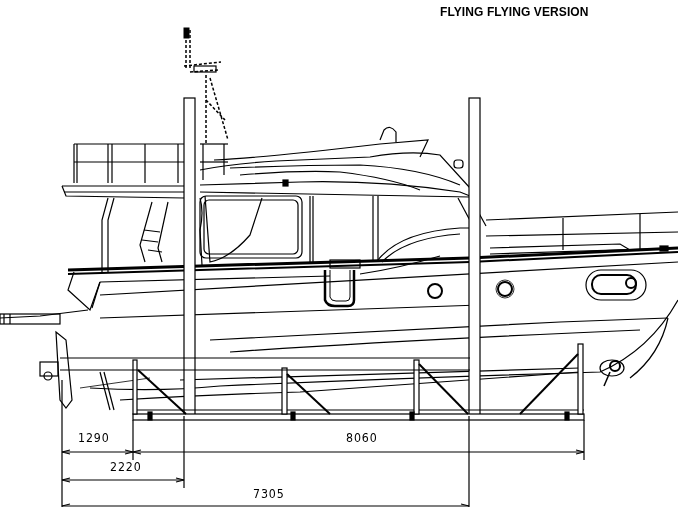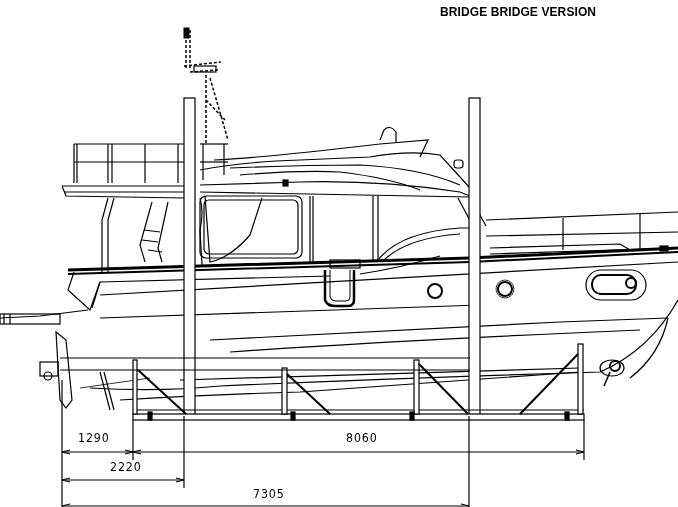--- a/index.html
+++ b/index.html
@@ -11,21 +11,21 @@
     }
     svg.drawing { position: absolute; left: 0; top: 0; }
     .dim-label {
       position: absolute; font-family: "DejaVu Sans", sans-serif; font-size: 13px;
       color: #000; transform: scaleX(0.85); transform-origin: left top; letter-spacing: 1px;
     }
   </style>
 </head>
 <body>
 
-<div class="title">BRIDGE BRIDGE VERSION</div>
+<div class="title">FLYING FLYING VERSION</div>
 
 <svg class="drawing" width="678" height="507" viewBox="0 0 678 507" xmlns="http://www.w3.org/2000/svg">
   <g fill="none" stroke="#000" stroke-width="1">
 
     <g stroke-dasharray="3,2" stroke-width="1.5">
       <line x1="186" y1="30" x2="186" y2="68"></line>
       <line x1="190" y1="30" x2="190" y2="68"></line>
       <line x1="184" y1="66" x2="221" y2="62"></line>
       <line x1="190" y1="72" x2="218" y2="70"></line>
       <line x1="206" y1="75" x2="206" y2="145"></line>

